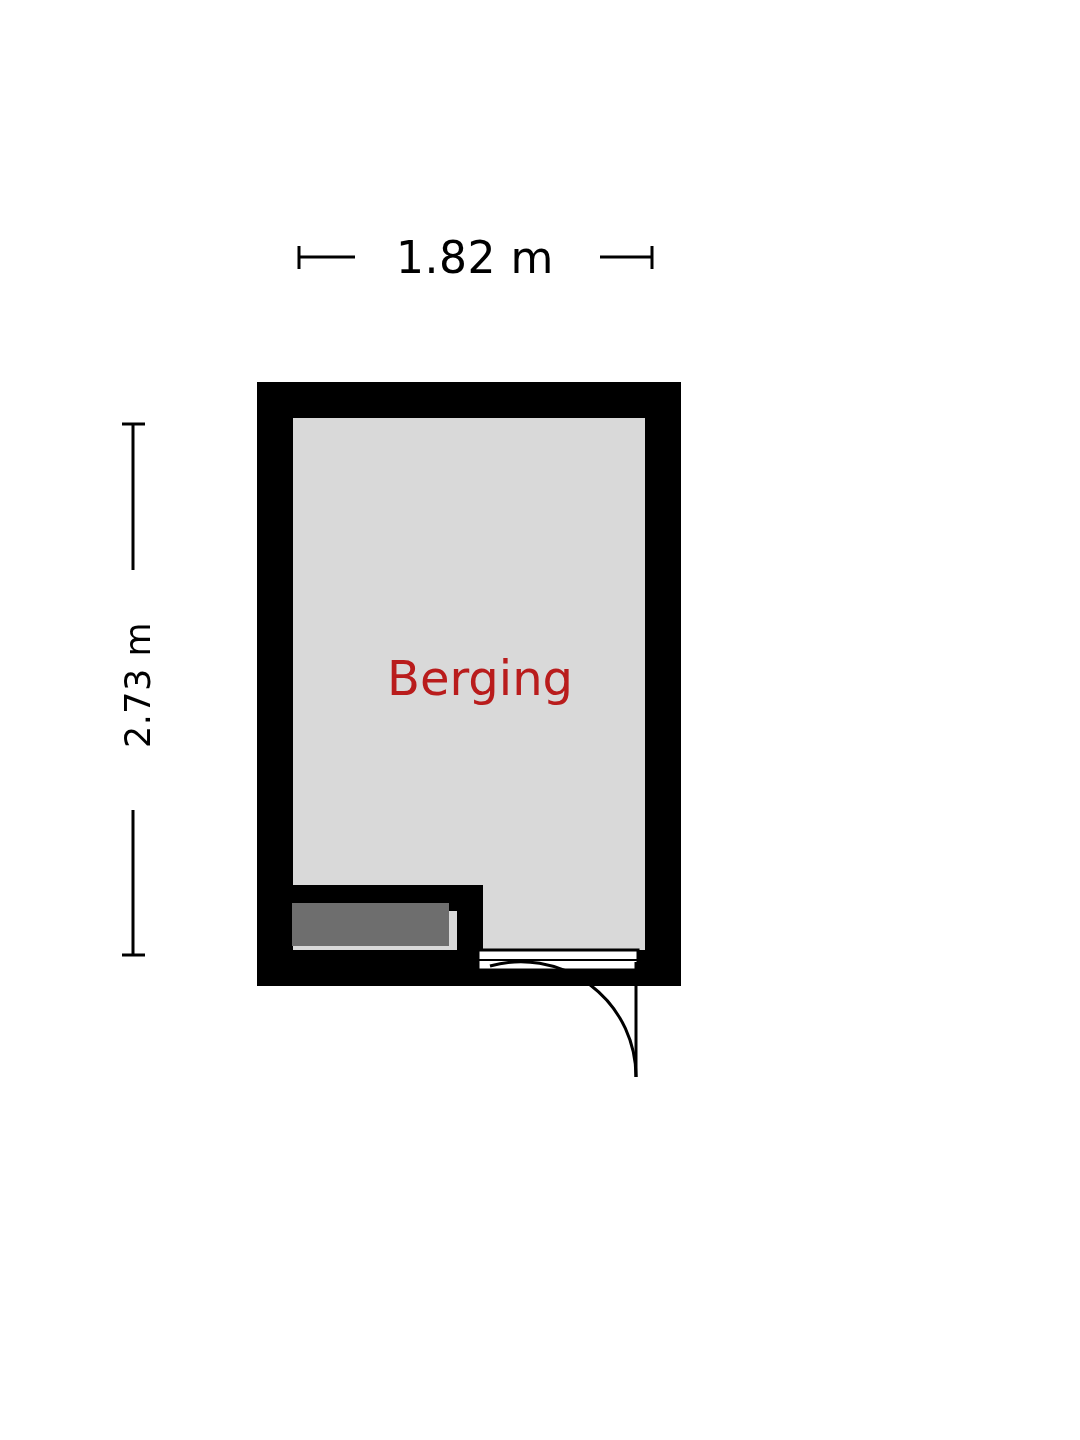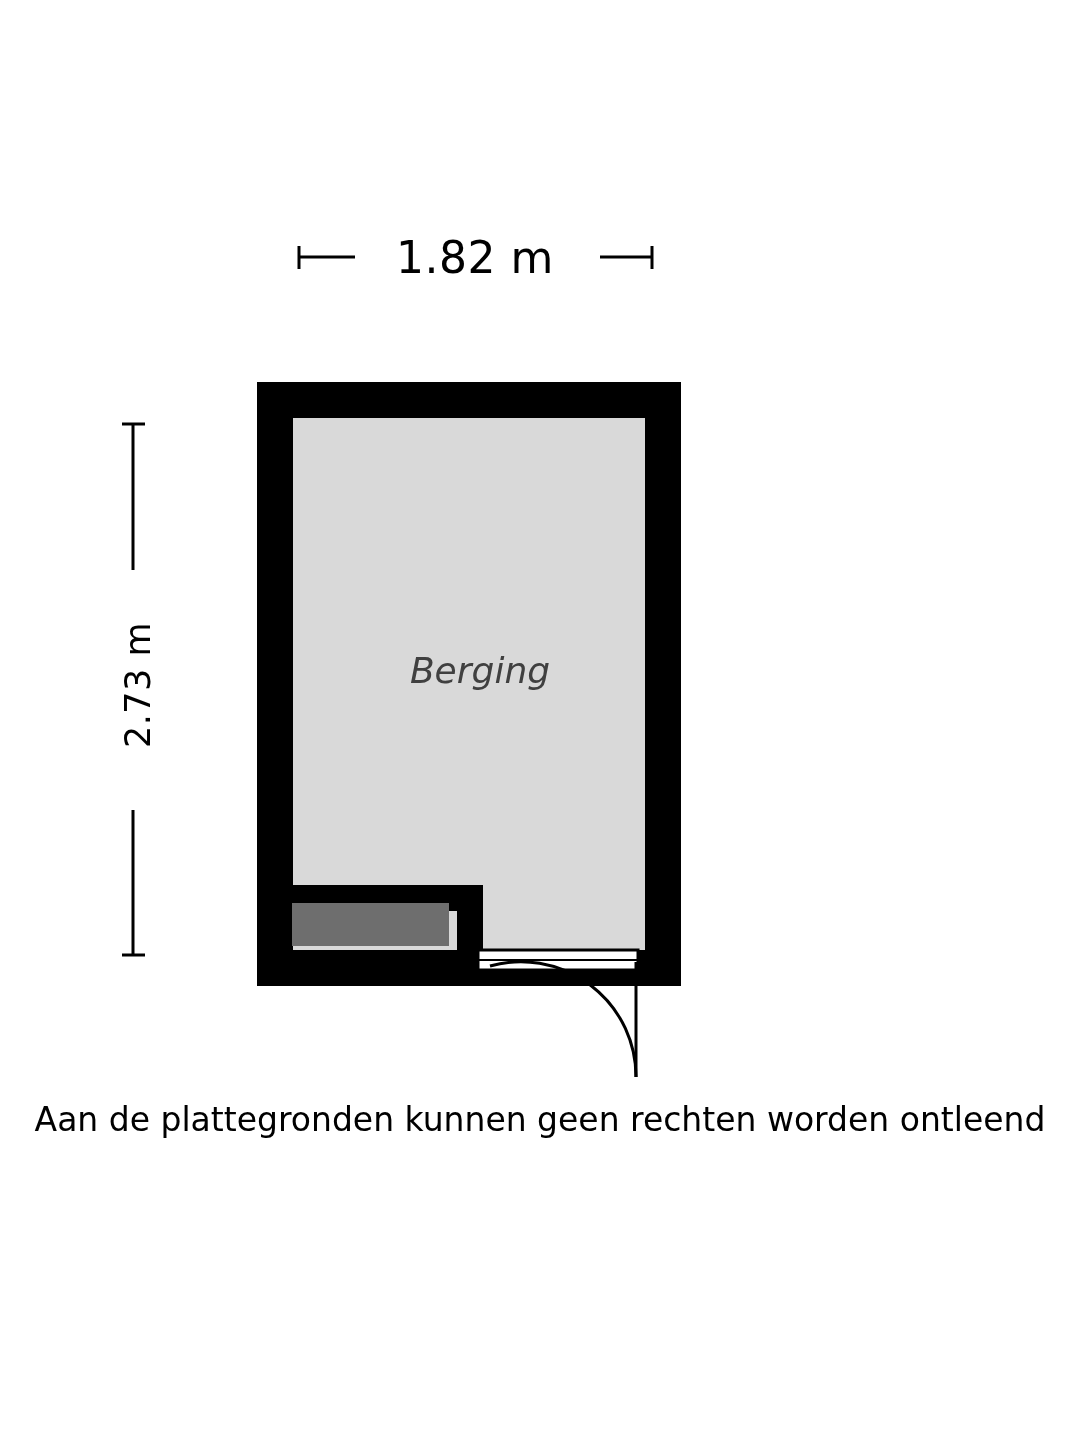--- a/index.html
+++ b/index.html
@@ -48,23 +48,22 @@
     letter-spacing: 0.5px;
   }
 
   
   .room-label {
     position: absolute;
     left: 290px;
     top: 650px;
     width: 380px;
     text-align: center;
-    font-size: 36px;
-    color: #404040;
-    font-style: italic;
+    font-size: 48px;
+    color: #b91c1c;
   }
 
   
   .footer {
     position: absolute;
     left: 0;
     top: 1097px;
     width: 1080px;
     text-align: center;
   }
@@ -126,14 +125,13 @@
 
 </svg>
 
 <div class="dim-top-label">1.82 m</div>
 
 <div class="dim-left-label">2.73 m</div>
 
 <div class="room-label">Berging</div>
 
 <div class="footer">
-  <div class="line1">Aan de plattegronden kunnen geen rechten worden ontleend</div>
 </div>
 
 </body></html>

